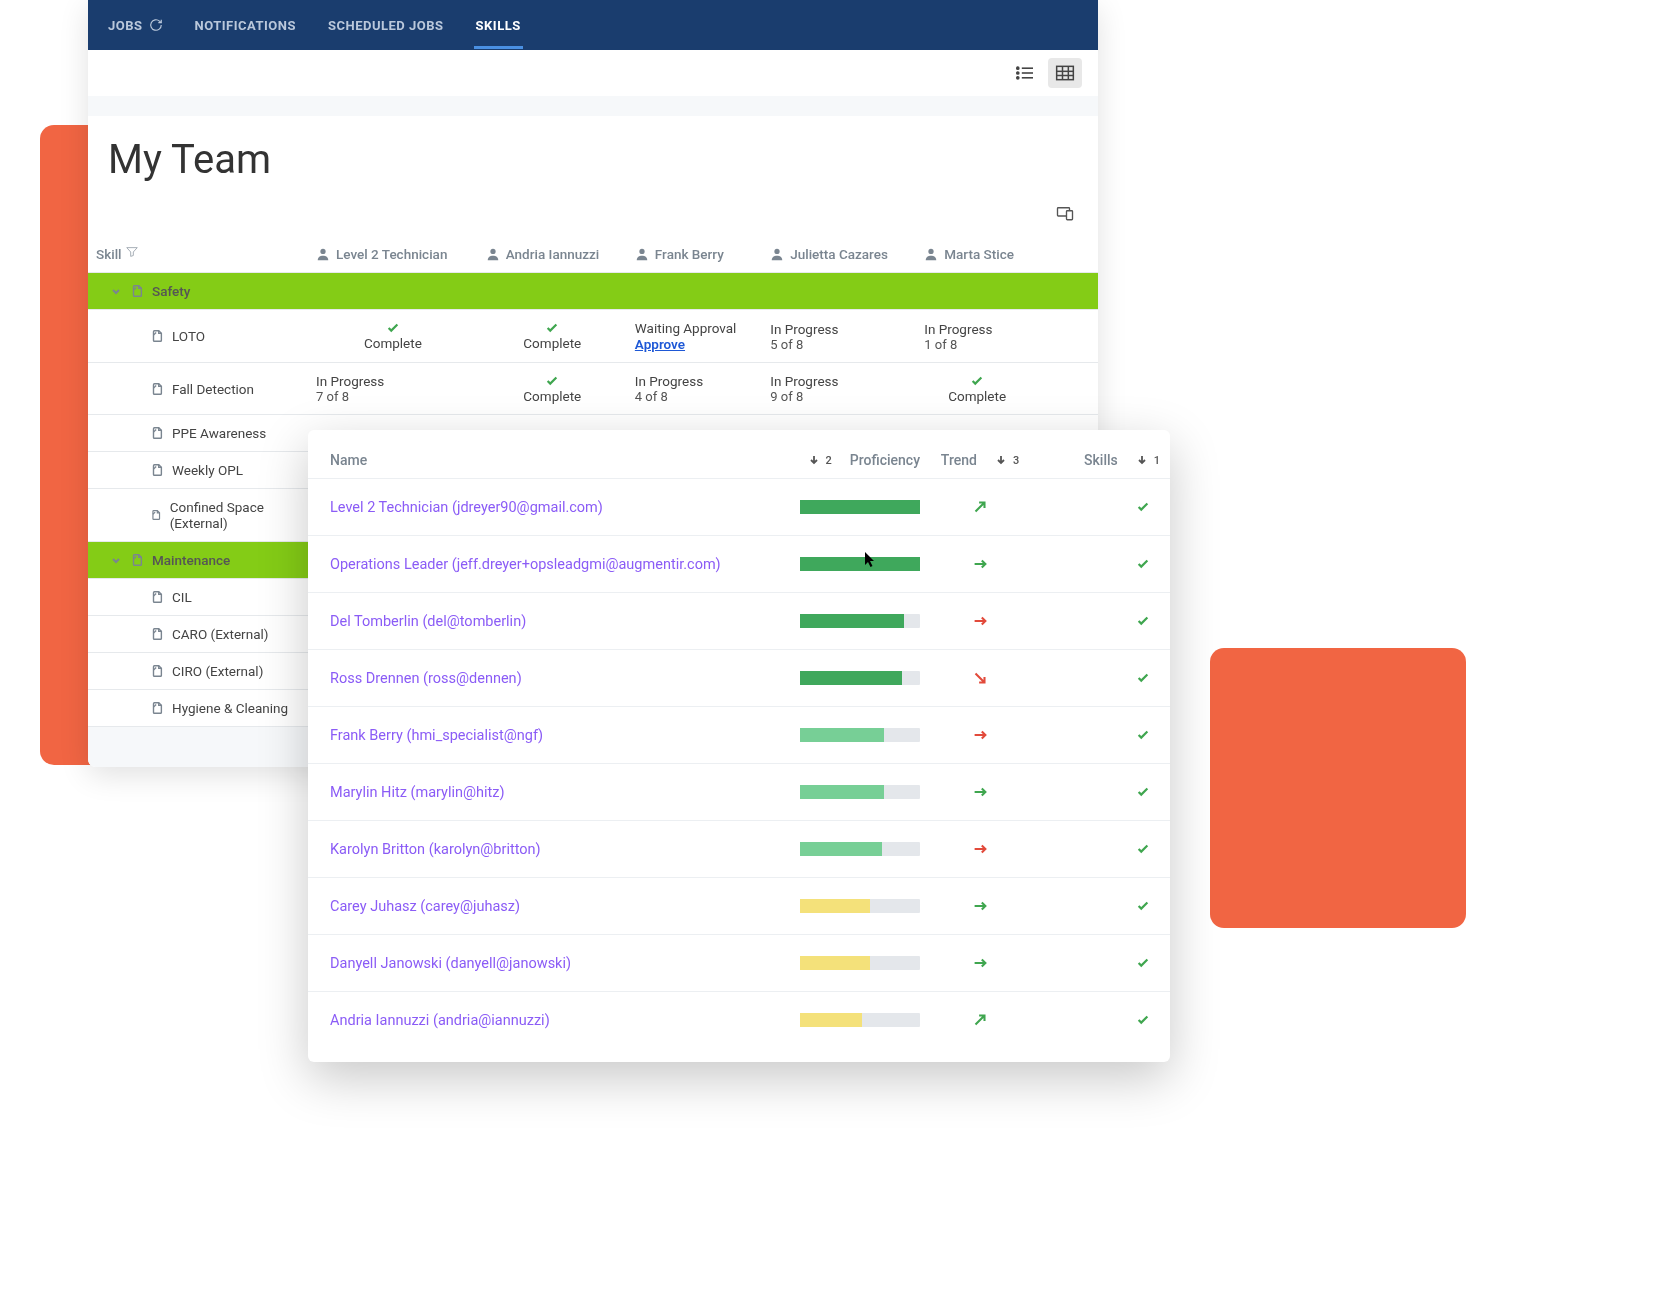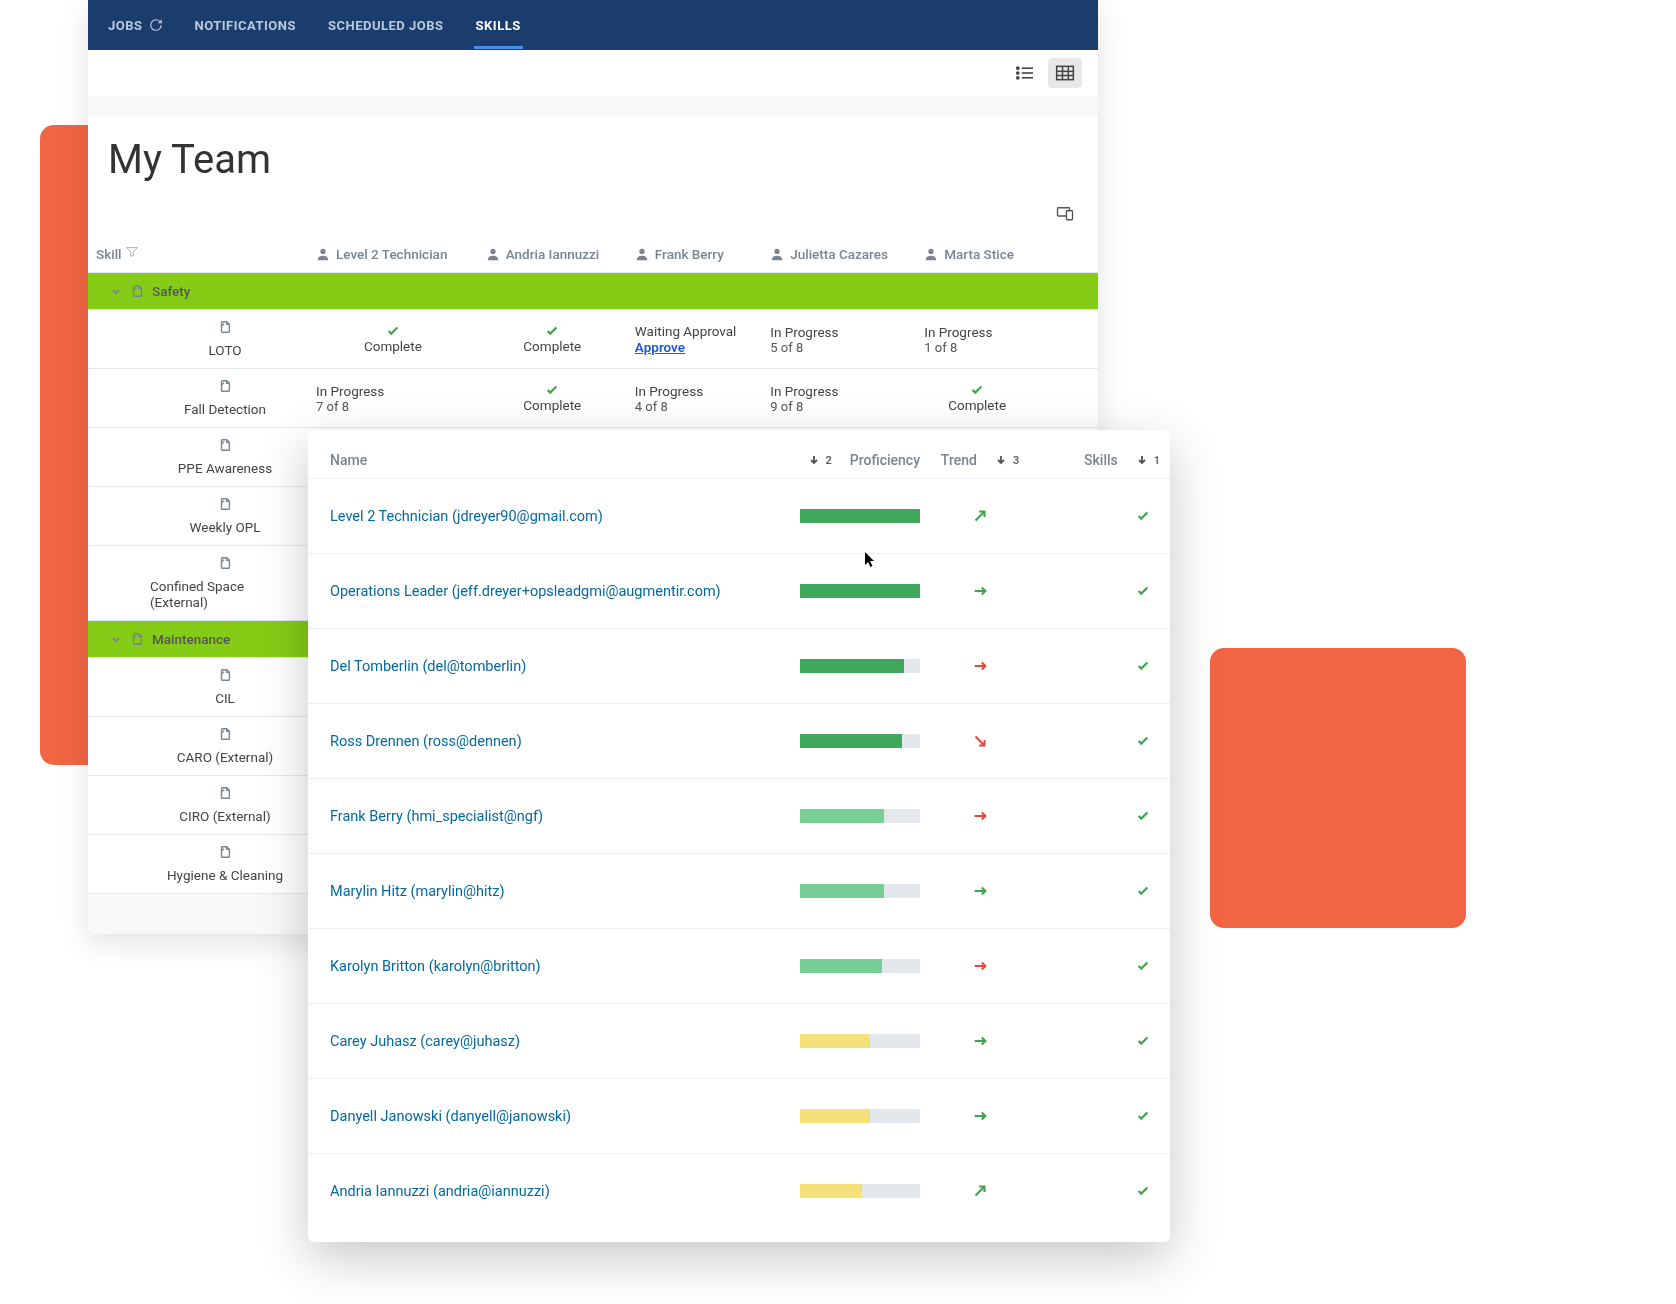--- a/index.html
+++ b/index.html
@@ -109,21 +109,21 @@
   color: #7a8590;
   font-weight: 500;
   border-bottom: 1px solid #e6e9ec;
 }
 .th-skill { padding-left: 22px; width: 220px; }
 .person-header { display: flex; align-items: center; gap: 6px; color: #7a8590; }
 .person-icon { width: 14px; height: 14px; fill: #7a8590; }
 .filter-icon { width: 14px; height: 14px; stroke: #9aa3ad; fill: none; }
 .category-row td { background: #84cc16; }
 .cat-cell { padding-left: 14px; display: flex; align-items: center; gap: 8px; color: #555; font-weight: 500; }
-.skill-cell { padding-left: 54px; display: flex; align-items: center; gap: 8px; color: #444; flex-direction: column; }
+.skill-cell { padding-left: 54px; display: flex; align-items: center; gap: 8px; color: #444; }
 .chevron { width: 12px; height: 12px; stroke:#7a8590; stroke-width:2; fill:none; }
 .doc-icon { width: 14px; height: 14px; stroke:#7a8590; stroke-width:1.6; fill:none; }
 .status-cell { color: #444; }
 .status-complete { display: flex; align-items: center; gap: 0; flex-direction: column; }
 .check { width: 14px; height: 14px; stroke:#3fa64f; stroke-width:2.5; fill:none; }
 .status-sub { font-size: 13px; color: #555; }
 .approve-link { color: #1e58d6; text-decoration: underline; font-weight: 600; cursor: pointer; }
 .th-last { width: 60px; }
 
 
@@ -148,23 +148,23 @@
 .ov-header .hcell { display: flex; align-items: center; gap: 6px; }
 .ov-header .hcell.center { justify-content: center; }
 .ov-header .hcell.right { justify-content: flex-end; }
 .sort-down { width: 12px; height: 12px; stroke:#555; stroke-width:1.8; fill:none; }
 .sort-num { font-size: 11px; color: #555; }
 
 .ov-row {
   display: grid;
   grid-template-columns: 430px 160px 120px 120px;
   align-items: center;
-  padding: 28px 22px;
+  padding: 19px 22px;
   font-size: 14.5px;
-  color: #0369a1;
+  color: #8b5cf6;
   border-top: 1px solid #eceff2;
 }
 .bar-wrap {
   width: 120px; height: 14px;
   background: #e4e7eb;
   position: relative;
   border-radius: 1px;
 }
 .bar-fill {
   position: absolute; left: 0; top: 0; bottom: 0;

